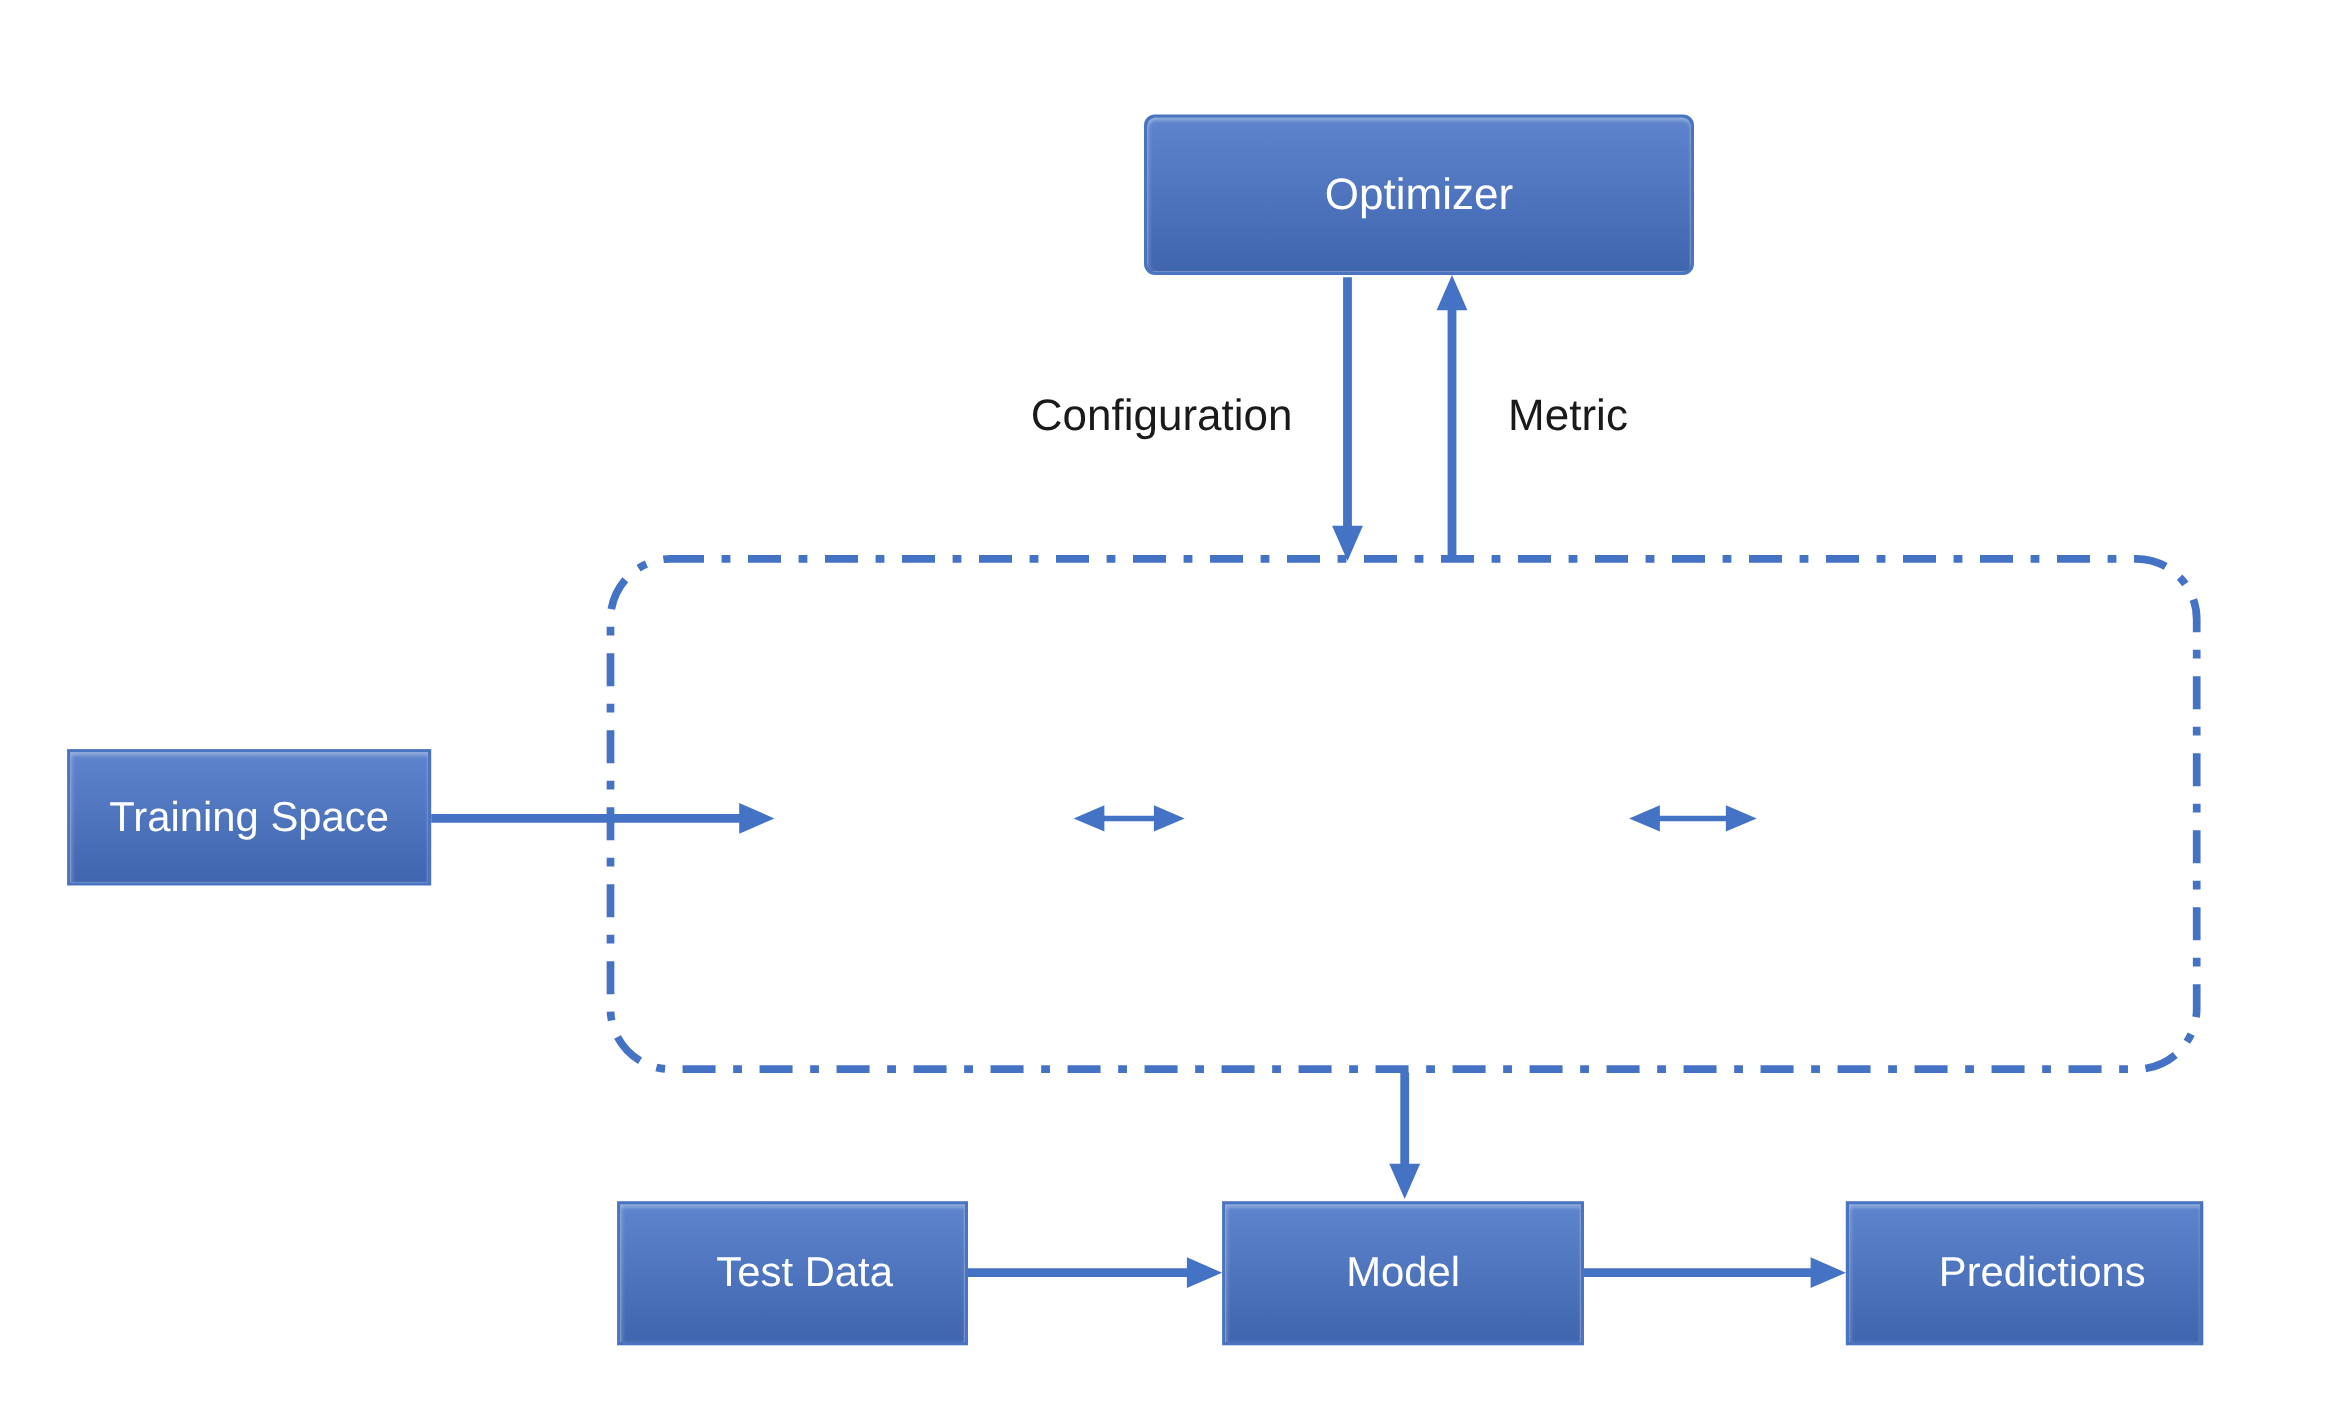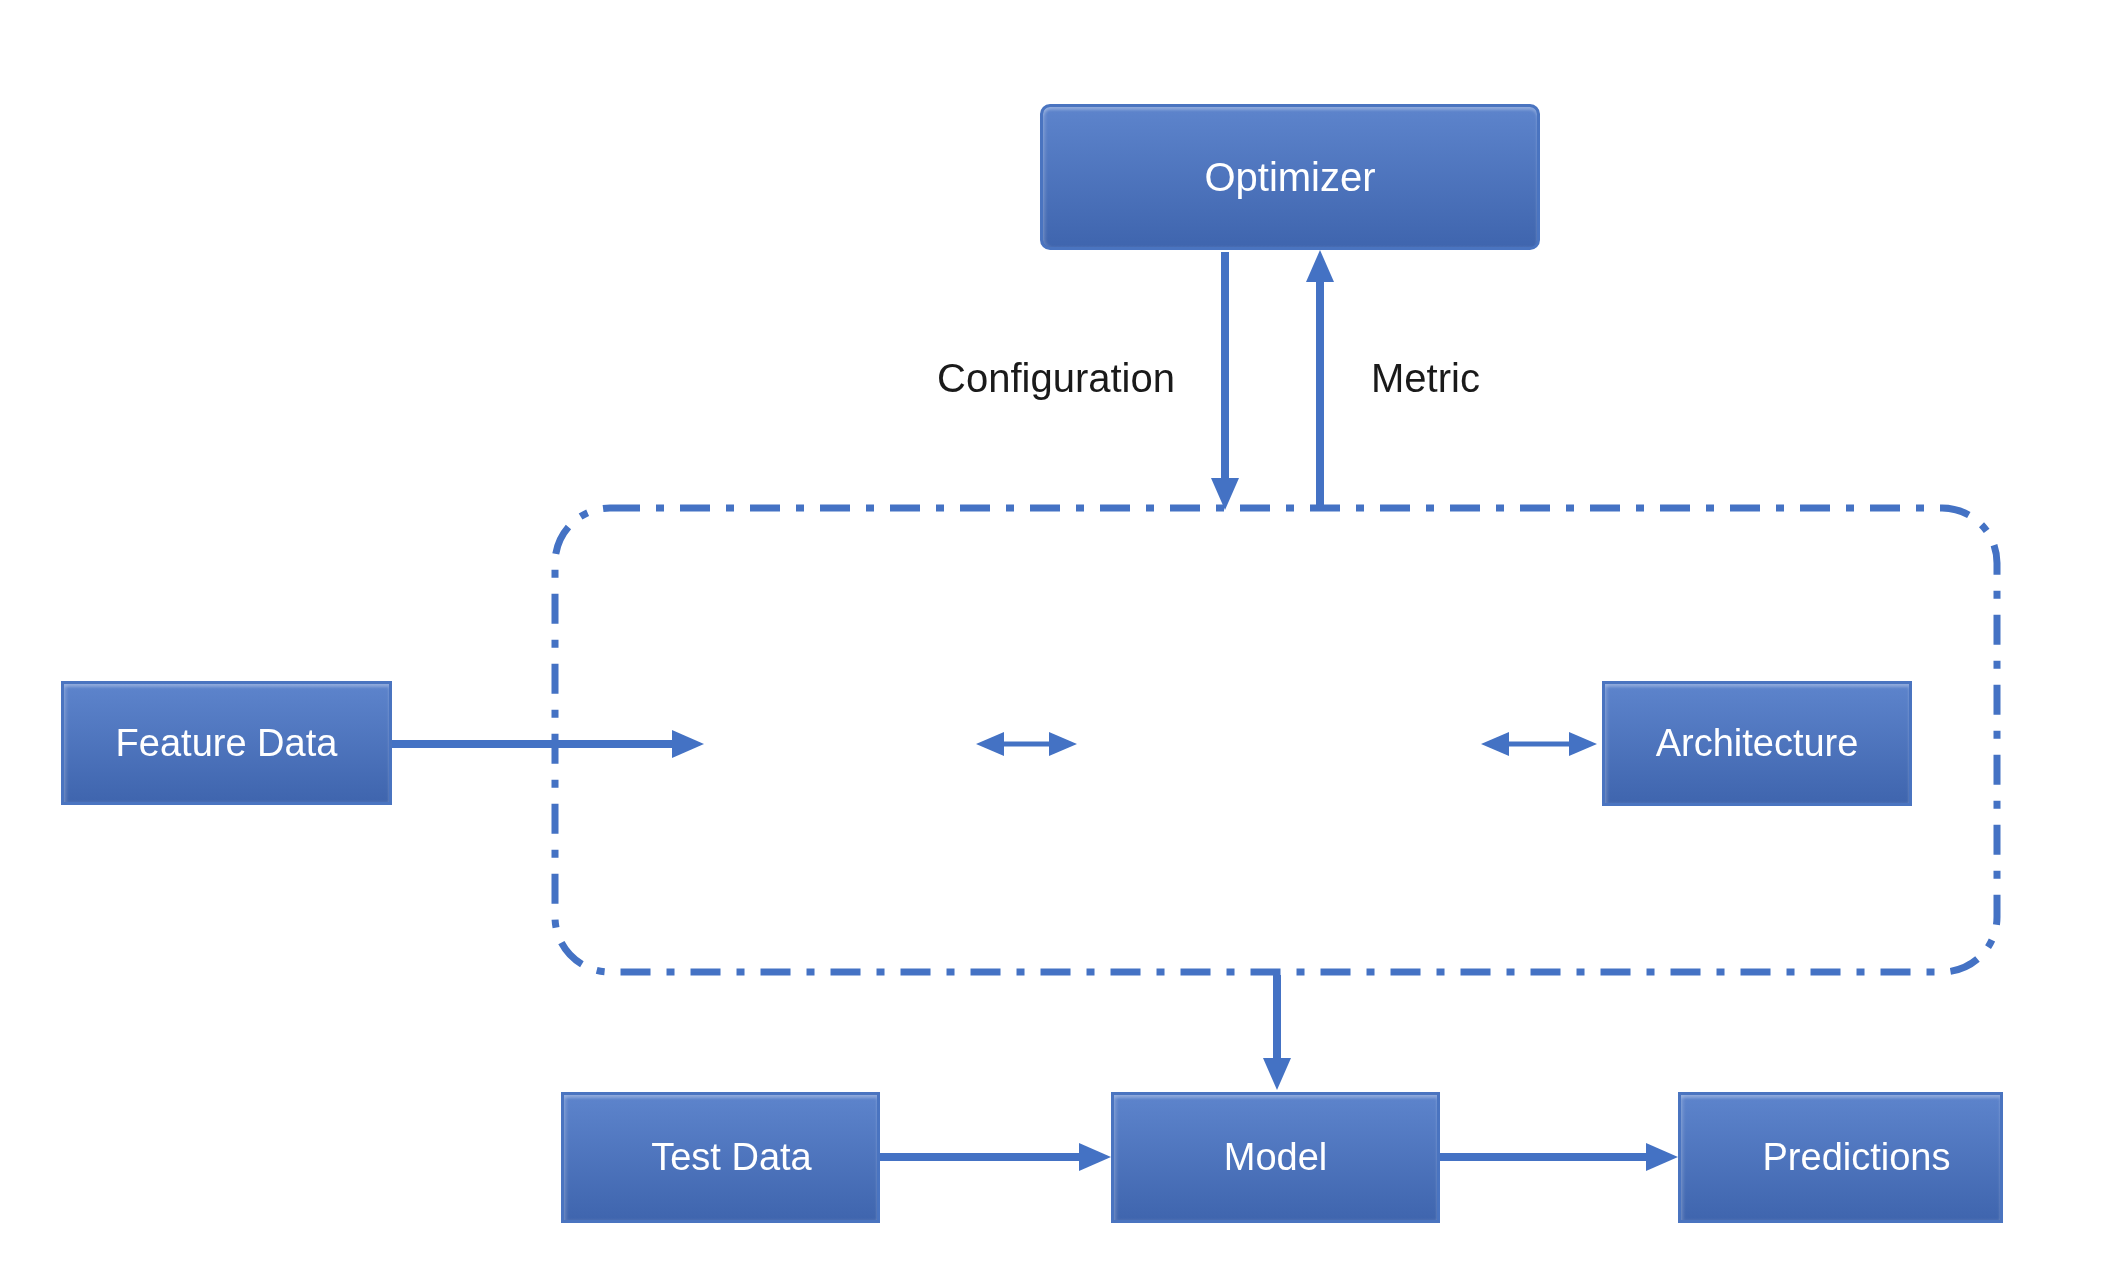--- a/index.html
+++ b/index.html
@@ -102,28 +102,25 @@
 
   <div class="edge-label label-configuration">Configuration</div>
   <div class="edge-label label-metric">Metric</div>
 
 
   <div class="node node-optimizer">
     <span>Optimizer</span>
   </div>
 
   <div class="node node-training-data">
-    <span>Feature Data</span>
+    <span>Training Space</span>
   </div>
 
 
 
-  <div class="node node-architecture">
-    <span>Architecture</span>
-  </div>
 
   <div class="node node-test-data">
     <span>Test Data</span>
   </div>
 
   <div class="node node-model">
     <span>Model</span>
   </div>
 
   <div class="node node-predictions">

